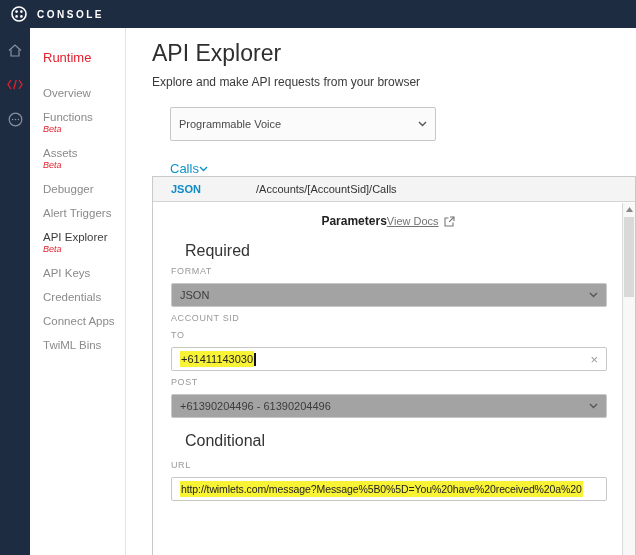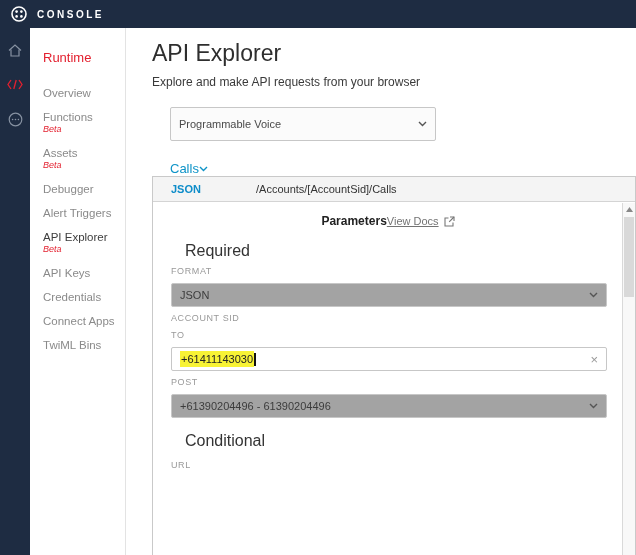--- a/index.html
+++ b/index.html
@@ -240,20 +240,23 @@
         <span style="display:flex;">
           <svg width="9" height="6" viewBox="0 0 9 6" fill="none" stroke="#555" stroke-width="1.4">
               <path d="M1 1 L4.5 4.5 L8 1"></path>
             </svg>
         </span>
       </div>
 
       <div class="conditional">Conditional</div>
 
       <div class="flabel url-label">URL</div>
+      <div class="input control url-input">
+        <span class="hl">http://twimlets.com/message?Message%5B0%5D=You%20have%20received%20a%20</span>
+      </div>
     </div>
 
     <div class="panel-scrollbar">
       <div class="scroll-up">
         <svg width="7" height="5" viewBox="0 0 7 5">
             <path d="M3.5 0 L7 5 H0 Z" fill="#888"></path>
           </svg>
       </div>
       <div class="scroll-thumb"></div>
     </div>

